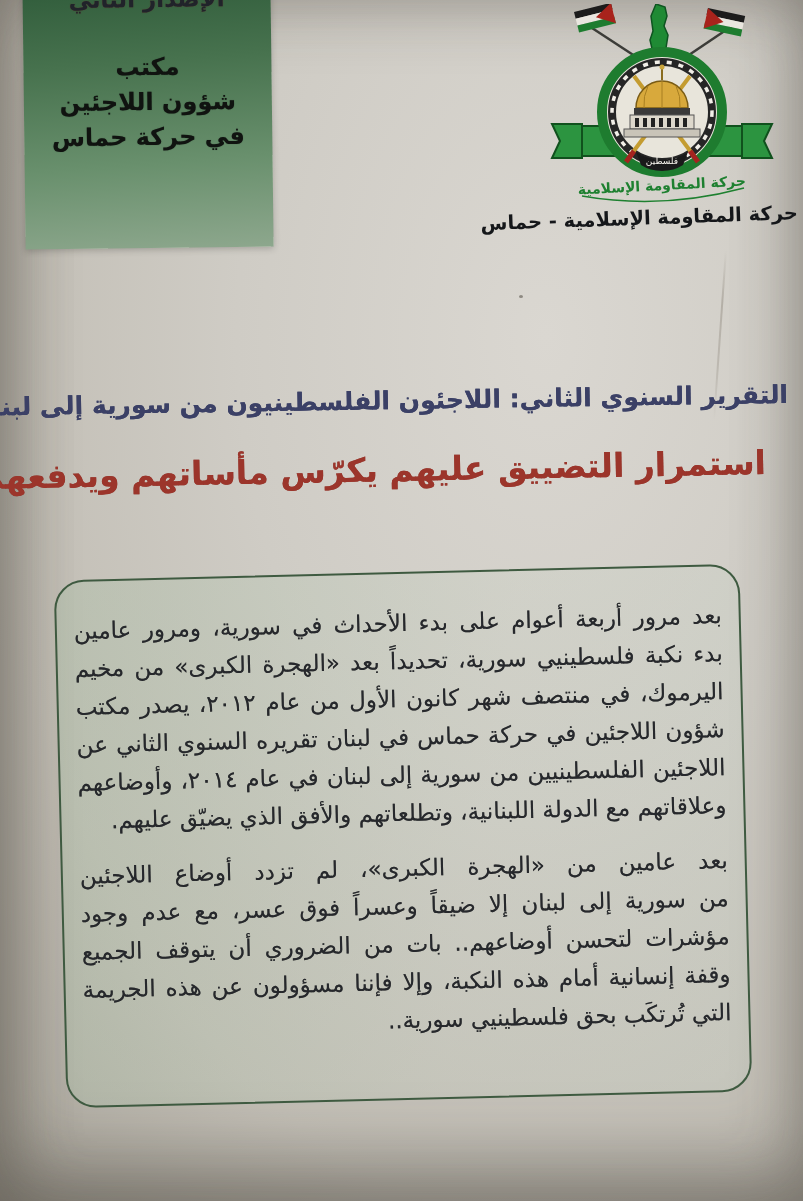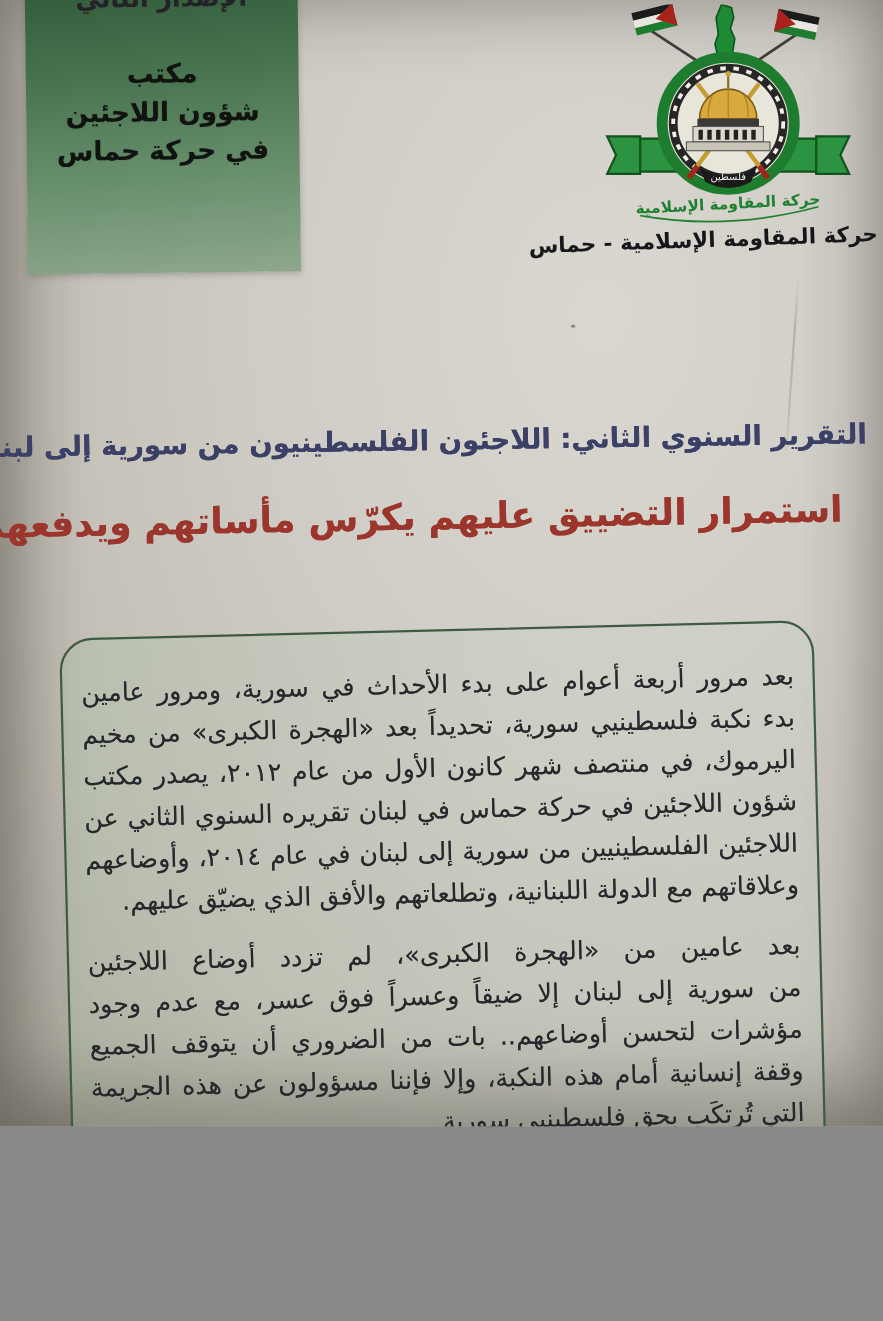--- a/index.html
+++ b/index.html
@@ -1,18 +1,18 @@
 <!DOCTYPE html>
 <html lang="ar" dir="rtl"><head>
 <meta charset="utf-8">
 <style>
   html,body{margin:0;padding:0;background:#888;}
   .page{
     position:relative;
-    width:803px;height:1024px;
+    width:803px;height:1201px;
     margin:0 auto;
     overflow:hidden;
     font-family:"DejaVu Sans",sans-serif;
     background:
       radial-gradient(ellipse at 68% 28%, #dad7d1 0%, #cfccc5 40%, #c2beb5 72%, #aaa69c 100%);
     box-shadow: inset 0 0 70px rgba(70,64,55,.30), inset 0 -45px 70px rgba(55,50,43,.28), inset 25px 0 60px rgba(80,72,60,.18);
   }
   
   .office-box{
     position:absolute;left:24px;top:-22px;width:248px;height:270px;

